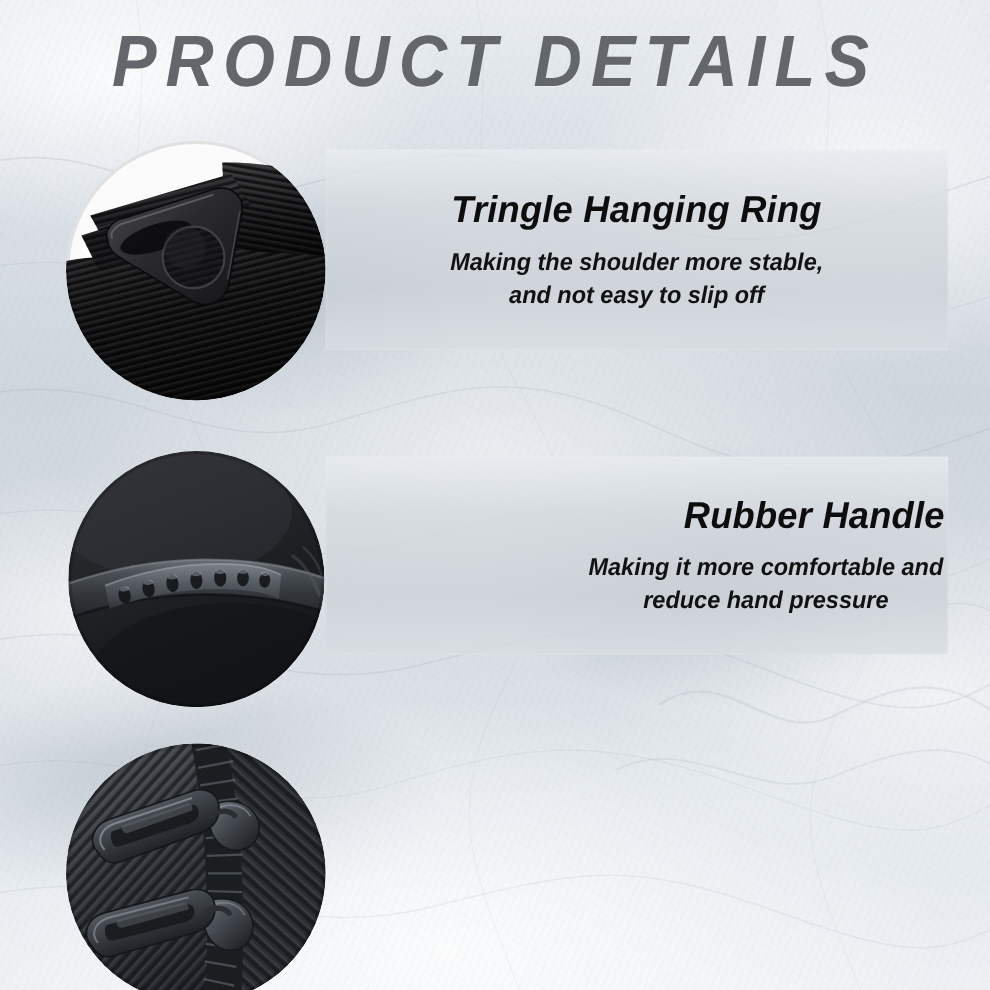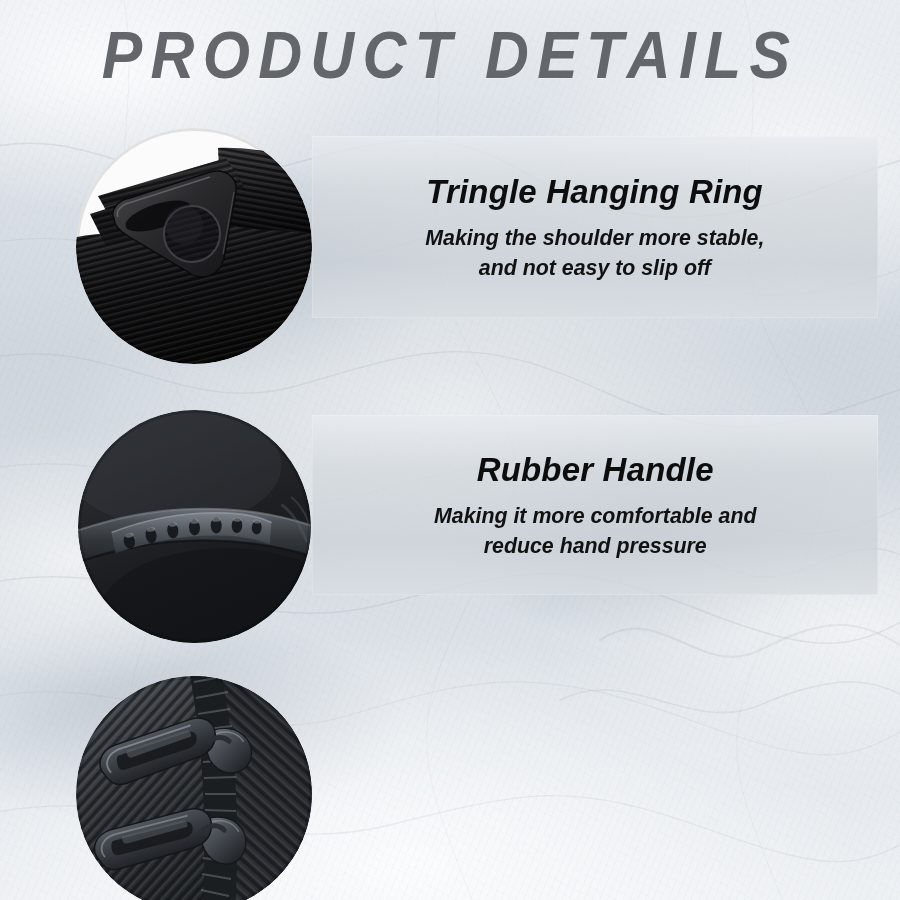--- a/index.html
+++ b/index.html
@@ -69,21 +69,21 @@
     color: #63676c;
     transform: scaleX(0.92);
     transform-origin: 50% 50%;
     white-space: nowrap;
     text-shadow: 0 1px 0 rgba(255,255,255,0.35);
   }
 
   
   .feature-row {
     position: absolute;
-    left: 16px;
+    left: 0;
     width: 832px;
     height: 240px;
   }
   #row-0 { top: 105px; }
   #row-1 { top: 392px; }
   #row-2 { top: 664px; }
 
   
   .photo-circle {
     position: absolute;
@@ -110,21 +110,21 @@
         rgba(203,209,215,0.76) 70%,
         rgba(216,221,226,0.78) 100%);
     box-shadow: 0 0 0 1px rgba(255,255,255,0.18) inset;
     display: flex;
     flex-direction: column;
     align-items: center;
     justify-content: center;
     text-align: center;
   }
   #row-0 .text-panel { top: 31px; height: 182px; }
-  #row-1 .text-panel { top: 23px; height: 180px; }
+  #row-1 .text-panel { top: 23px; height: 180px; align-items: flex-end; }
   #row-2 .text-panel { top: 23px; height: 178px; }
 
   .feature-title {
     font-family: "Liberation Sans", sans-serif;
     font-weight: 700;
     font-style: italic;
     color: #0d0d0d;
     font-size: 34px;
     line-height: 40px;
     letter-spacing: 0.2px;

